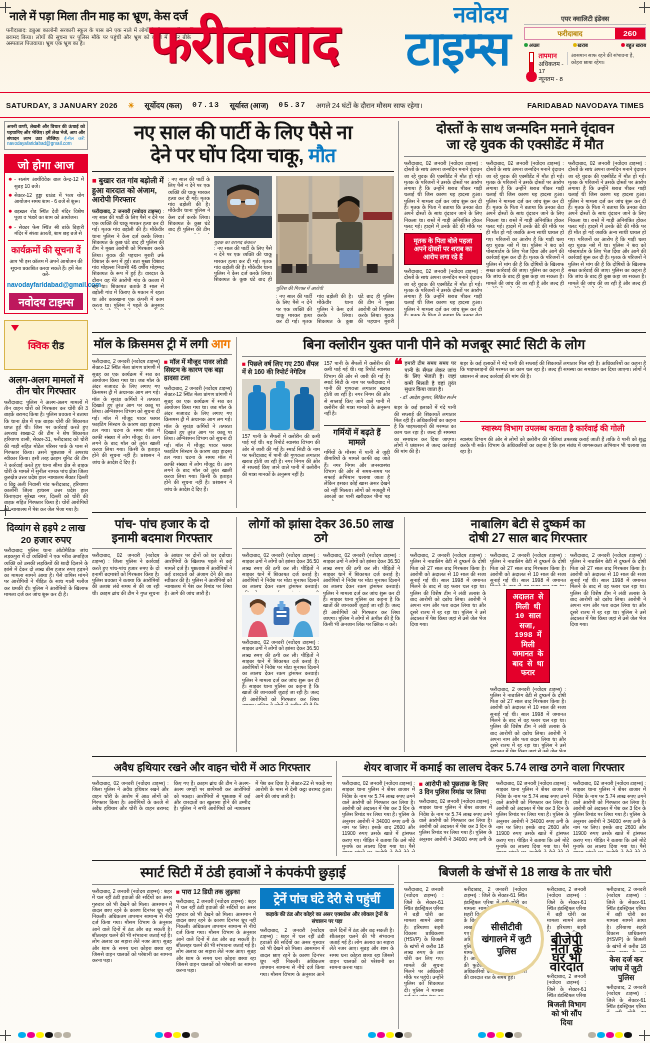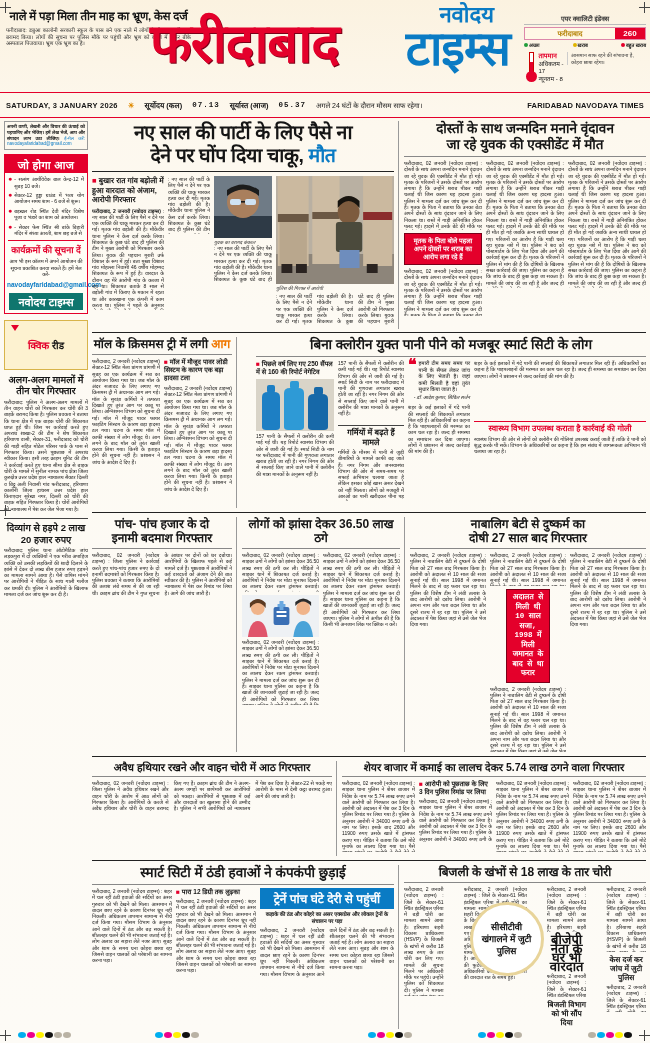--- a/index.html
+++ b/index.html
@@ -24,21 +24,21 @@
   
   .masthead { position:relative; height:92px; }
   .mh-left { position:absolute; left:6px; top:10px; width:185px; }
   .mh-left h3 { margin:0; font-size:11.5px; line-height:13px; font-weight:bold;
      text-align:center; letter-spacing:-.2px;}
   .mh-left p { margin:4px 0 0 0; font-size:5.4px; line-height:6.6px; text-align:justify; color:#2a2a2a;}
   .logo-wrap { position:absolute; left:150px; top:2px; width:360px; height:88px; }
   .logo-fbd { position:absolute; left:0; top:14px; font-size:54px; line-height:54px;
      font-weight:bold; color:#e4002b; letter-spacing:-1px;
      text-shadow:1px 1px 0 #7a0018; }
-  .logo-nav { position:absolute; right:16px; top:2px; font-size:22px; line-height:22px;
+  .logo-nav { position:absolute; right:2px; top:2px; font-size:22px; line-height:22px;
      font-weight:bold; color:#0a7bc4; }
   .logo-times { position:absolute; right:0px; top:22px; font-size:48px; line-height:50px;
      font-weight:bold; color:#0a7bc4; letter-spacing:-1px;}
   .mh-right { position:absolute; right:4px; top:14px; width:122px; font-size:6px; }
   .aqi-title { text-align:center; font-size:6.5px; font-weight:bold; color:#333;
      border-bottom:1px solid #bbb; padding-bottom:1px; }
   .aqi-row { display:flex; border:1px solid #d8a; margin-top:2px; height:13px; align-items:stretch;}
   .aqi-city { flex:1; text-align:center; font-size:7px; font-weight:bold; color:#b8860b;
      line-height:12px; background:#fff8e6;}
   .aqi-val { width:30px; background:#e4002b; color:#fff; font-weight:bold; font-size:8px;
@@ -75,21 +75,21 @@
   .rail-note .mail{color:#0a7bc4;font-weight:normal;}
   .jo-box { border:1.5px solid #e4002b; margin-top:4px; padding:0 0 3px 0; background:#fffdf6;}
   .jo-head { background:#e4002b; color:#fff; font-size:11px; font-weight:bold;
      text-align:center; padding:1.5px 0; letter-spacing:.3px;}
   .jo-item { display:flex; gap:2px; padding:3px 3px 0 3px; font-size:5px; line-height:6.4px; text-align:justify;}
   .jo-item .bullet{color:#e4002b;font-size:7px;line-height:6px;}
   .jo-sub { color:#e4002b; font-size:9px; font-weight:bold; text-align:center;
      border-top:1px solid #e4002b; margin:4px 3px 0 3px; padding-top:2px;}
   .jo-txt { font-size:5px; line-height:6.4px; text-align:center; padding:2px 4px 0 4px;}
   .jo-mail { color:#0a7bc4; font-size:6.5px; text-align:center; padding:3px 2px 2px; line-height:8px; font-weight:bold;}
-  .jo-logo { background:#0f766e; color:#fff; font-size:11px; font-weight:bold;
+  .jo-logo { background:#be185d; color:#fff; font-size:11px; font-weight:bold;
      text-align:center; margin:2px 4px 0 4px; padding:1px 0;}
   .quick-head { margin-top:6px; border:1px solid #d8b44a; background:#fdf2d0;
      text-align:center; font-size:10px; font-weight:bold; padding:17px 0; position:relative;}
   .quick-head .q1{color:#e4002b;}
   .quick-head .tri{position:absolute;left:6px;top:4px;width:0;height:0;
      border-left:4px solid transparent;border-right:4px solid transparent;border-top:6px solid #e4002b;}
   .rail-hl { font-size:9.5px; font-weight:bold; text-align:center; line-height:11.5px;
      margin:4px 0 2px; }
   .rail-body { font-size:5px; line-height:6.3px; text-align:justify; }
   .rail-hl2 { font-size:9.5px; font-weight:bold; text-align:center; line-height:11.5px;
@@ -330,21 +330,21 @@
             </div>
             <div style="flex:1;">
               <div class="txt" style="height:128px;overflow:hidden;">फरीदाबाद, 02 जनवरी (नवोदय टाइम्स) : दोस्तों के साथ अपना जन्मदिन मनाने वृंदावन जा रहे युवक की एक्सीडेंट में मौत हो गई। मृतक के परिजनों ने उसके दोस्तों पर आरोप लगाया है कि उन्होंने शराब पीकर गाड़ी चलाई थी जिस कारण यह हादसा हुआ। पुलिस ने मामला दर्ज कर जांच शुरू कर दी है। मृतक के पिता ने बताया कि उनका बेटा अपने दोस्तों के साथ वृंदावन जाने के लिए निकला था। रास्ते में गाड़ी अनियंत्रित होकर पलट गई। हादसे में उनके बेटे की मौके पर ही मौत हो गई जबकि अन्य साथी घायल हो गए। परिजनों का आरोप है कि गाड़ी चला रहा युवक नशे में था। पुलिस ने शव को पोस्टमार्टम के लिए भेज दिया और आगे की कार्रवाई शुरू कर दी है। मृतक के परिजनों ने पुलिस से मांग की है कि दोषियों के खिलाफ सख्त कार्रवाई की जाए। पुलिस का कहना है कि जांच के बाद ही कुछ कहा जा सकता है। मामले की जांच की जा रही है और जल्द ही आरोपियों को गिरफ्तार किया जाएगा। परिवार में मातम का माहौल है।</div>
             </div>
           </div>
         </div>
       </div>
 
       <div class="rule" style="margin:3px 0 4px;"></div>
 
-      <div style="display:flex;gap:19px;">
+      <div style="display:flex;gap:5px;">
 
         <div style="width:145px;flex:0 0 145px;border-right:1px solid #999;padding-right:4px;">
           <div class="hl3 hl-org">
             <span>मॉल के क्रिसमस ट्री में लगी </span><span class="org">आग</span>
           </div>
           <div class="rule-thin"></div>
           <div style="display:flex;gap:4px;">
             <div style="flex:1;">
               <div class="txt" style="height:150px;overflow:hidden;">फरीदाबाद, 2 जनवरी (नवोदय टाइम्स) सेक्टर-12 स्थित मेला प्रांगण प्रांगणी में सुबह का एक कार्यक्रम में सब का आयोजन किया गया था। जब मॉल के अंदर सजावट के लिए लगाए गए क्रिसमस ट्री में अचानक आग लग गई। मॉल के सुरक्षा कर्मियों ने तत्परता दिखाते हुए तुरंत आग पर काबू पा लिया। अग्निशमन विभाग को सूचना दी गई। मॉल में मौजूद पावर फायर फाइटिंग सिस्टम के कारण बड़ा हादसा टल गया। घटना के समय मॉल में काफी संख्या में लोग मौजूद थे। आग लगने के बाद मॉल को तुरंत खाली करवा लिया गया। किसी के हताहत होने की सूचना नहीं है। प्रशासन ने जांच के आदेश दे दिए हैं।</div>
             </div>

